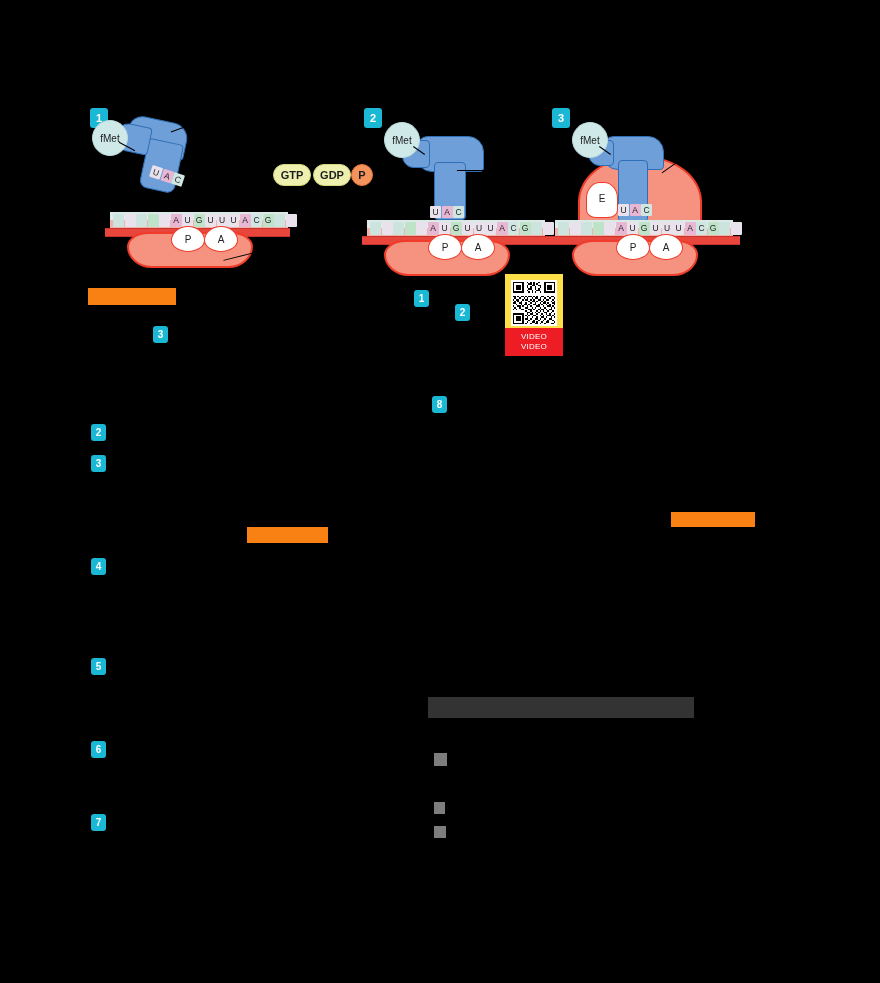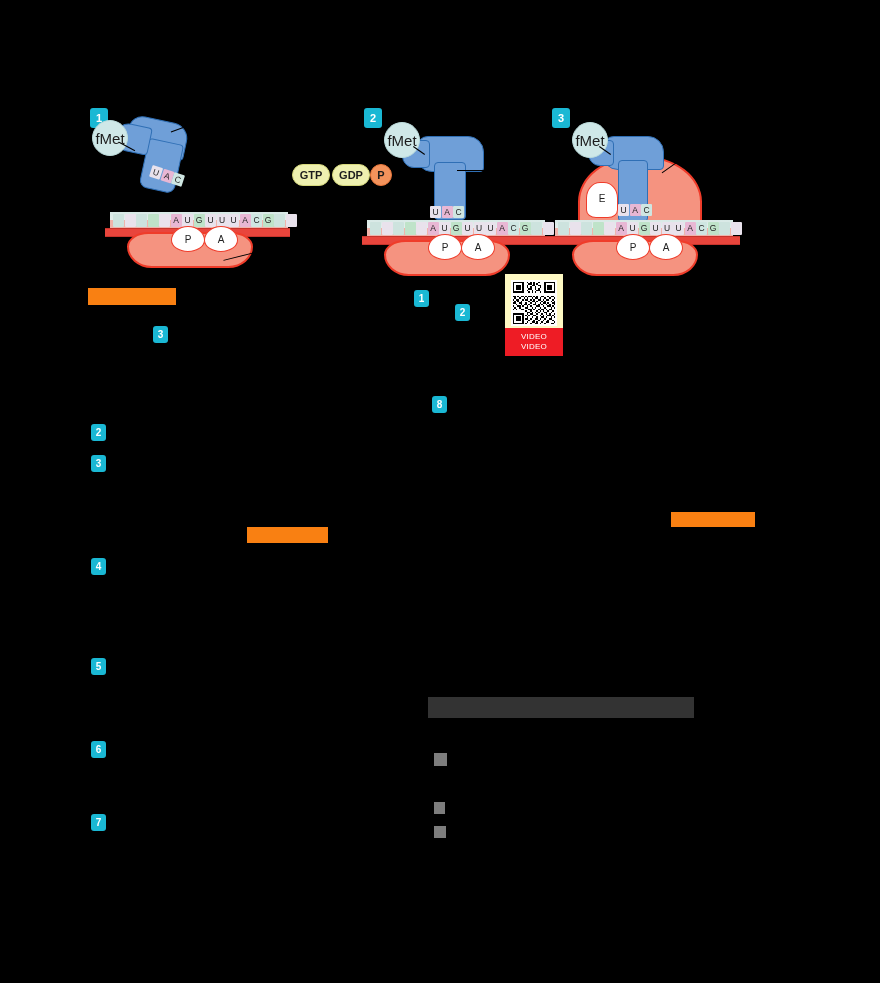--- a/index.html
+++ b/index.html
@@ -122,21 +122,21 @@
     background: #6f9fd8;
     border: 1.6px solid #2f6fb5;
   }
   .fmet-circle {
     position: absolute;
     width: 34px; height: 34px;
     border-radius: 50%;
     background: #cfe8e8;
     border: 1px solid #bcdcdc;
     display: flex; align-items: center; justify-content: center;
-    font-size: 15px;
+    font-size: 10px;
     color: #1c1c1c;
   }
   .anticodon {
     position: absolute;
     display: flex;
   }
   .anticodon .base { width: 11px; height: 12px; line-height: 12px; }
 
   
   .nuc {
@@ -155,21 +155,21 @@
     border-radius: 50%;
     background: #f4935c;
     border: 1.5px solid #e8763a;
     font-size: 11px; font-weight: bold; color: #1c1c1c;
     display: flex; align-items: center; justify-content: center;
   }
 
   
   .qr-card {
     position: absolute;
-    background: #fef9c3;
+    background: #fde047;
     width: 58px;
   }
   .qr-img { width: 46px; height: 46px; display:block; margin: 6px auto 2px auto; }
   .vt {
     background: #ee1c25;
     color: #ffffff;
     font-size: 8px;
     text-align: center;
     line-height: 9.5px;
     padding: 4px 0 5px 0;
@@ -243,21 +243,21 @@
       </div>
       <div class="mrna-bar" style="left:0px; top:16px; width:185px;"></div>
 
       <div class="ribo-small" style="left:22px; top:20px; width:122px; height:32px;"></div>
       <div class="site" style="left:66px; top:14px; width:32px; height:24px;">P</div>
       <div class="site" style="left:99px; top:14px; width:32px; height:24px;">A</div>
       <div class="arrow-line" style="left:118px; top:44px; width:32px; height:1px; transform:rotate(-14deg);"></div>
     </div>
   </div>
 
-  <div style="position:absolute; left:292px; top:162px; width:100px; height:30px;">
+  <div style="position:absolute; left:273px; top:162px; width:100px; height:30px;">
     <div class="nuc" style="left:0px; top:2px; width:36px; height:20px;">GTP</div>
     <div class="nuc" style="left:40px; top:2px; width:36px; height:20px;">GDP</div>
     <div class="phos" style="left:78px; top:2px;">P</div>
   </div>
 
   <div class="panel" style="left:372px; top:108px; width:200px; height:160px;">
 
     <div class="step-badge abs" style="left:-8px; top:0px;">2</div>
 
     <div style="position:absolute; left:30px; top:28px; width:90px; height:80px;">

